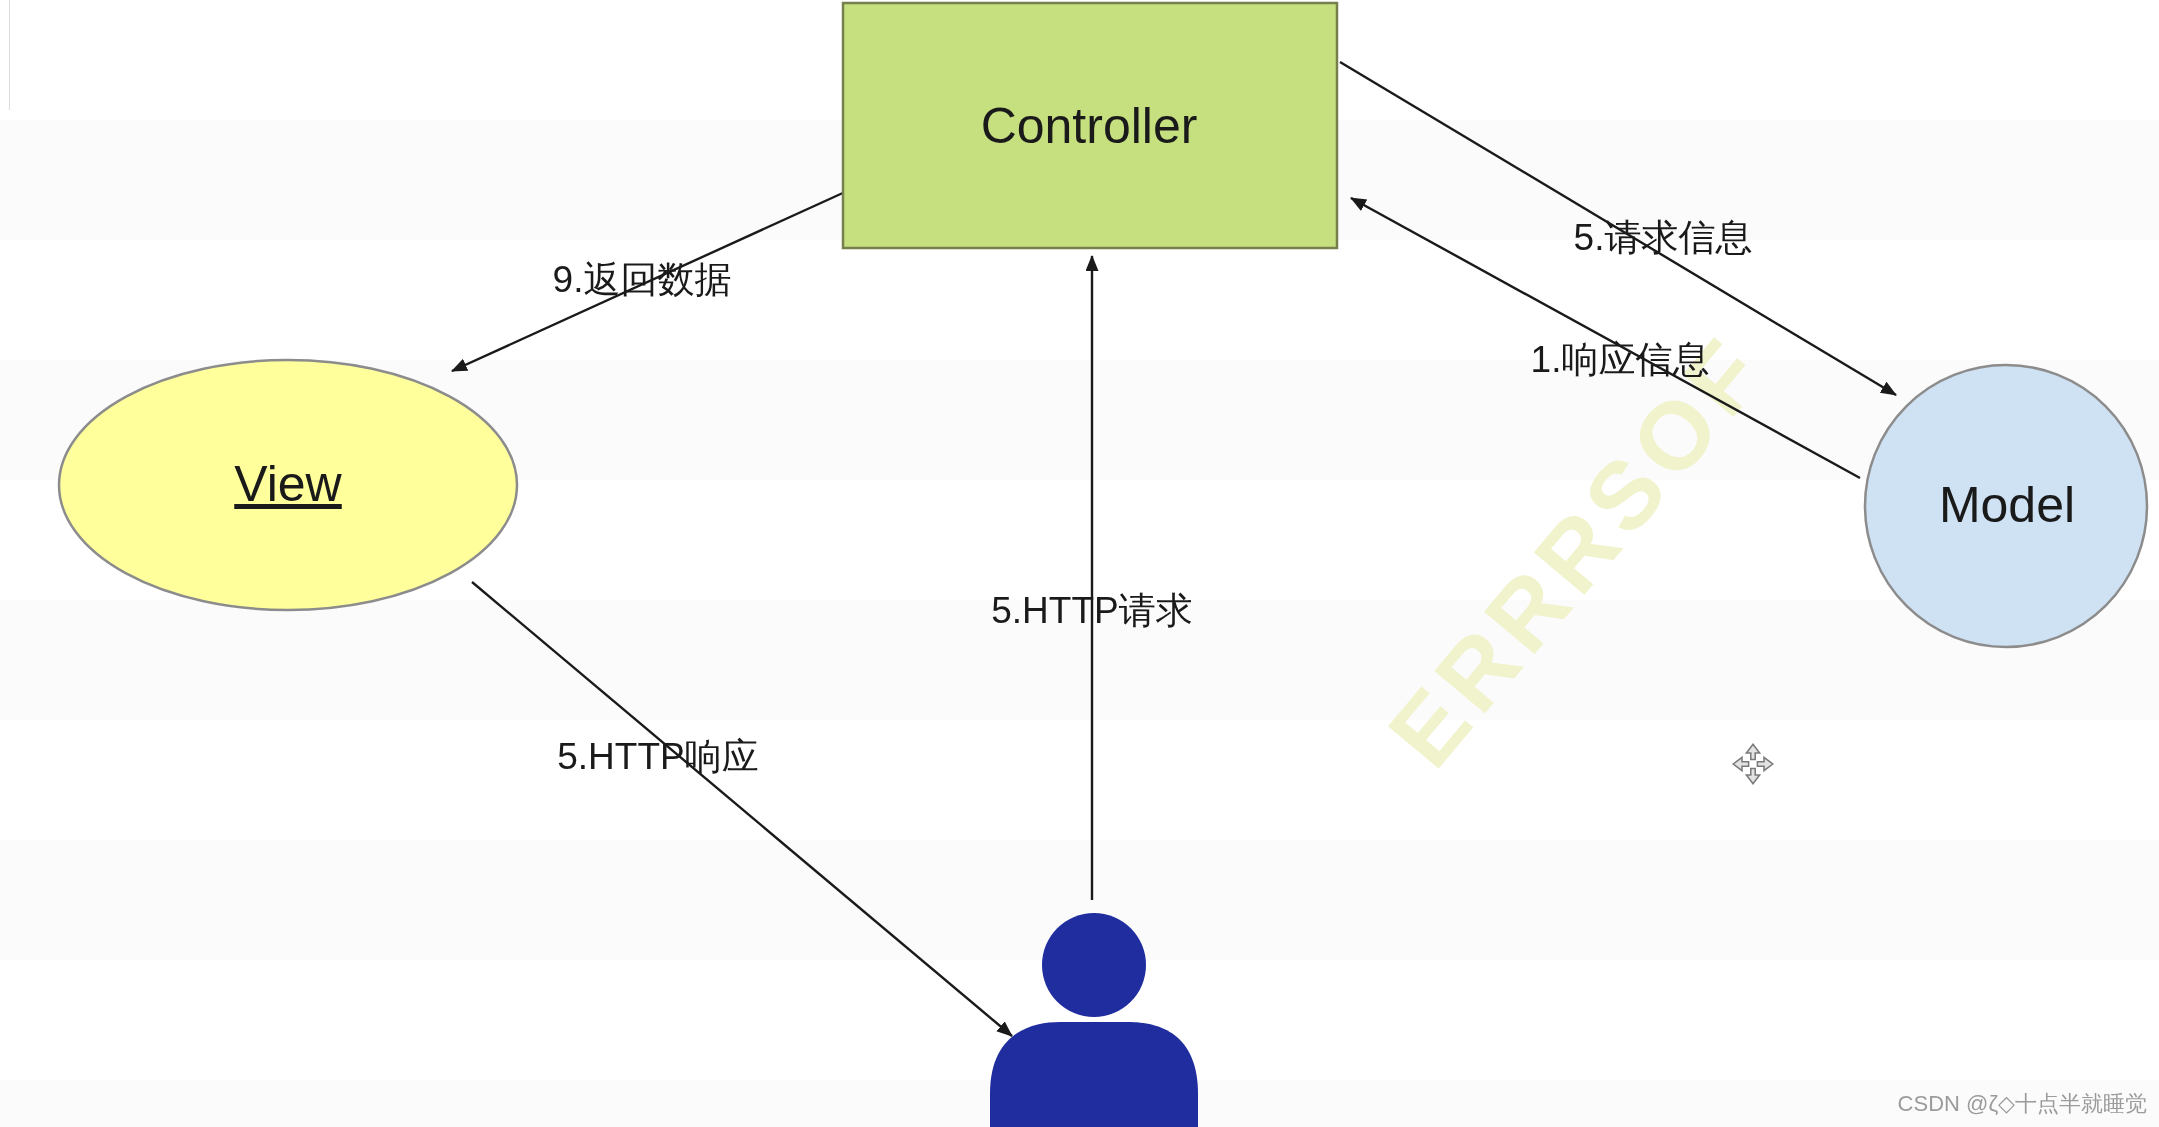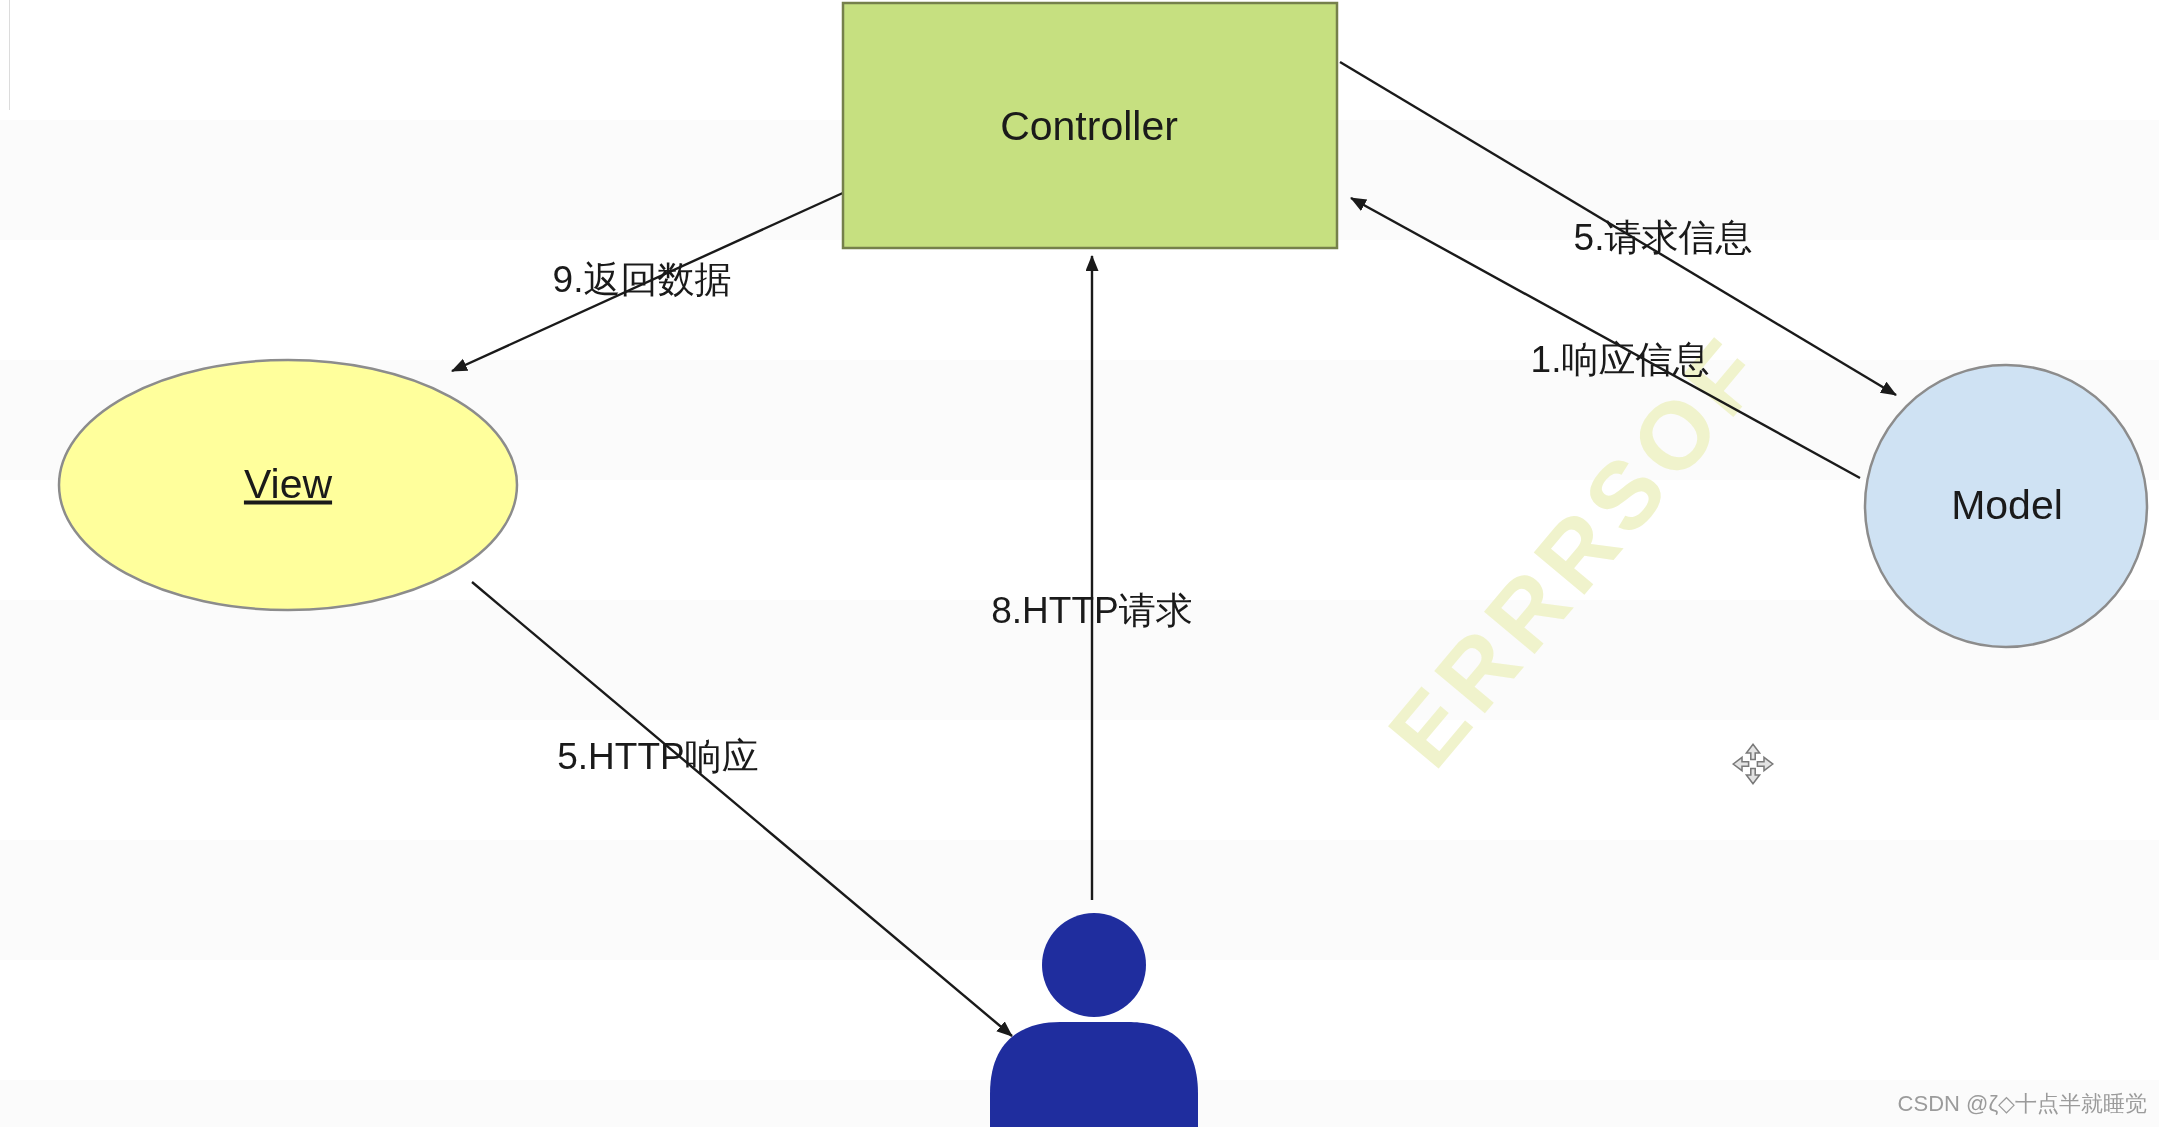--- a/index.html
+++ b/index.html
@@ -38,21 +38,21 @@
     white-space: nowrap;
     user-select: none;
   }
   .lbl {
     position: absolute;
     transform: translate(-50%, -50%);
     color: #1a1a1a;
     white-space: nowrap;
     z-index: 3;
   }
-  .node-label { font-size: 41px; }
+  .node-label { font-size: 50px; }
   .edge-label { font-size: 37px; }
   .credit {
     position: absolute;
     right: 12px;
     bottom: 8px;
     font-size: 22px;
     color: #9b9b9b;
     z-index: 4;
     white-space: nowrap;
   }
@@ -106,21 +106,21 @@
       <circle cx="1094" cy="965" r="52" fill="#1f2d9e"></circle>
       <path d="M 990 1127 L 990 1094 C 990 1034 1030 1022 1060 1022
                L 1128 1022 C 1160 1022 1198 1034 1198 1094 L 1198 1127 Z" fill="#1f2d9e"></path>
     </g>
   </svg>
 
   <div class="lbl node-label" style="left:1089px; top:126px;">Controller</div>
   <div class="lbl node-label" style="left:288px; top:484px;text-decoration:underline;">View</div>
   <div class="lbl node-label" style="left:2007px; top:505px;">Model</div>
 
-  <div class="lbl edge-label" style="left:1092px; top:611px;">8.HTTP请求</div>
+  <div class="lbl edge-label" style="left:1092px; top:611px;">5.HTTP请求</div>
   <div class="lbl edge-label" style="left:1663px; top:238px;">5.请求信息</div>
   <div class="lbl edge-label" style="left:1620px; top:360px;">1.响应信息</div>
   <div class="lbl edge-label" style="left:642px; top:280px;">9.返回数据</div>
   <div class="lbl edge-label" style="left:658px; top:757px;text-align:right;">5.HTTP响应</div>
 
   <svg class="move-cursor" width="44" height="44" viewBox="0 0 40 40">
     <path d="M20 2 L26 10 L22 10 L22 16 L18 16 L18 10 L14 10 Z
              M20 38 L14 30 L18 30 L18 24 L22 24 L22 30 L26 30 Z
              M2 20 L10 14 L10 18 L16 18 L16 22 L10 22 L10 26 Z
              M38 20 L30 26 L30 22 L24 22 L24 18 L30 18 L30 14 Z" fill="#e3e3e3" stroke="#7a7a7a" stroke-width="1.4"></path>

